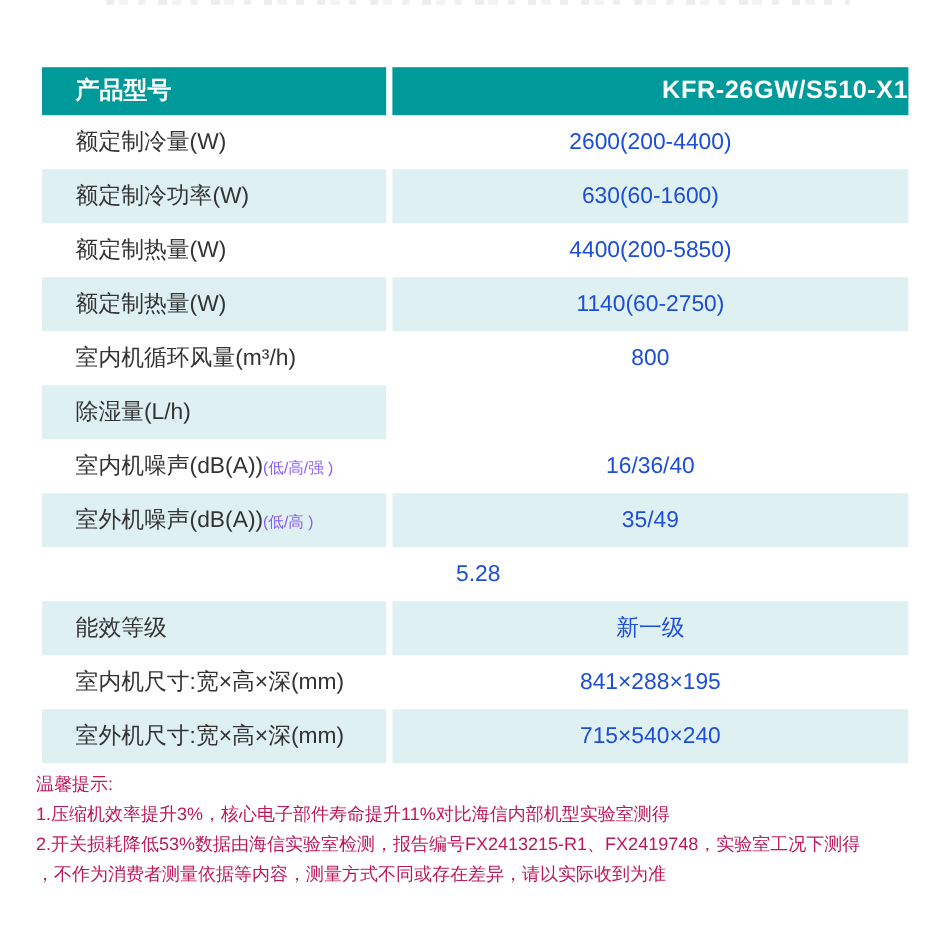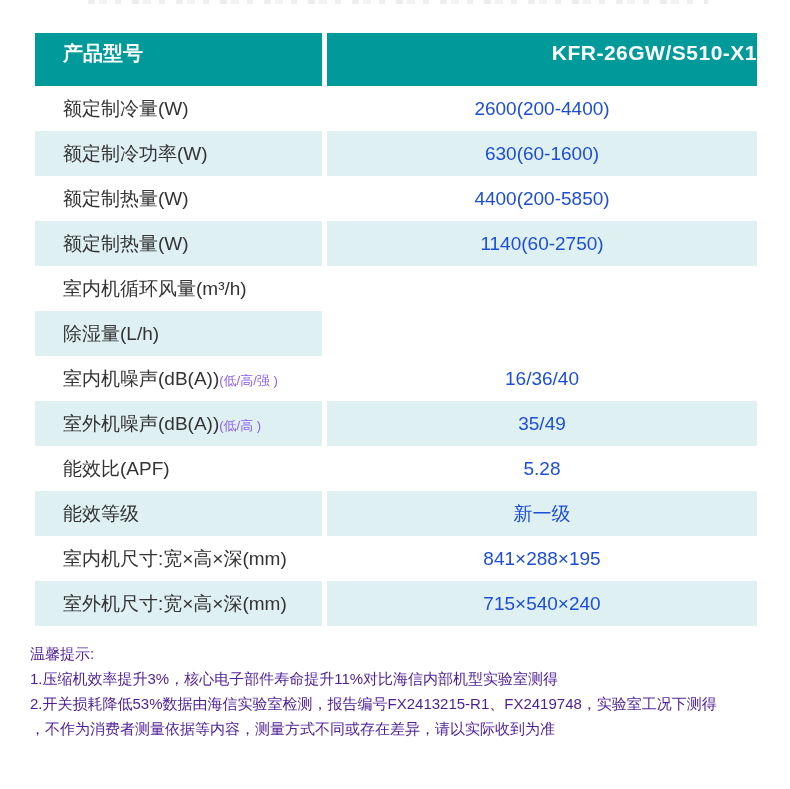--- a/index.html
+++ b/index.html
@@ -62,39 +62,40 @@
   }
   .t-row.alt .cell-label,
   .t-row.alt .cell-value {
     background: #dff0f2;
   }
   .t-row .suffix {
     font-size: 13px;
     color: #8b5cf6;
   }
   .t-header {
-    height: 53px;
+    height: 40px;
+    margin-top: 23px;
   }
   .t-header .cell-label,
   .t-header .cell-value {
     background: #019a9a;
     color: #ffffff;
     font-weight: bold;
     line-height: 40px;
   }
   .t-header .cell-label { font-size: 20px; }
   .t-header .cell-value { font-size: 21px; letter-spacing: 0.5px; text-align: right; }
   .notes {
     position: absolute;
     left: 30px;
     top: 641px;
     width: 740px;
     font-size: 15px;
     line-height: 25px;
-    color: #4c1d95;
+    color: #be185d;
   }
   .notes div { white-space: nowrap; }
 </style>
 </head>
 <body>
 
 <div class="page">
 
   <div class="cutoff-strip"></div>
 
@@ -126,41 +127,41 @@
 
     <div class="t-row alt">
       <div class="cell-label"><span>额定制热量(W)</span><span class="suffix"></span></div>
       <div class="cell-gap"></div>
       <div class="cell-value">1140(60-2750)</div>
     </div>
 
     <div class="t-row">
       <div class="cell-label"><span>室内机循环风量(m³/h)</span><span class="suffix"></span></div>
       <div class="cell-gap"></div>
+      <div class="cell-value">800</div>
     </div>
 
     <div class="t-row alt">
       <div class="cell-label"><span>除湿量(L/h)</span><span class="suffix"></span></div>
       <div class="cell-gap"></div>
     </div>
 
     <div class="t-row">
       <div class="cell-label"><span>室内机噪声(dB(A))</span><span class="suffix">(低/高/强 )</span></div>
       <div class="cell-gap"></div>
       <div class="cell-value">16/36/40</div>
     </div>
 
     <div class="t-row alt">
       <div class="cell-label"><span>室外机噪声(dB(A))</span><span class="suffix">(低/高 )</span></div>
       <div class="cell-gap"></div>
       <div class="cell-value">35/49</div>
     </div>
 
     <div class="t-row">
-      <div class="cell-label"><span>能效比(APF)</span><span class="suffix"></span></div>
       <div class="cell-gap"></div>
       <div class="cell-value">5.28</div>
     </div>
 
     <div class="t-row alt">
       <div class="cell-label"><span>能效等级</span><span class="suffix"></span></div>
       <div class="cell-gap"></div>
       <div class="cell-value">新一级</div>
     </div>
 

